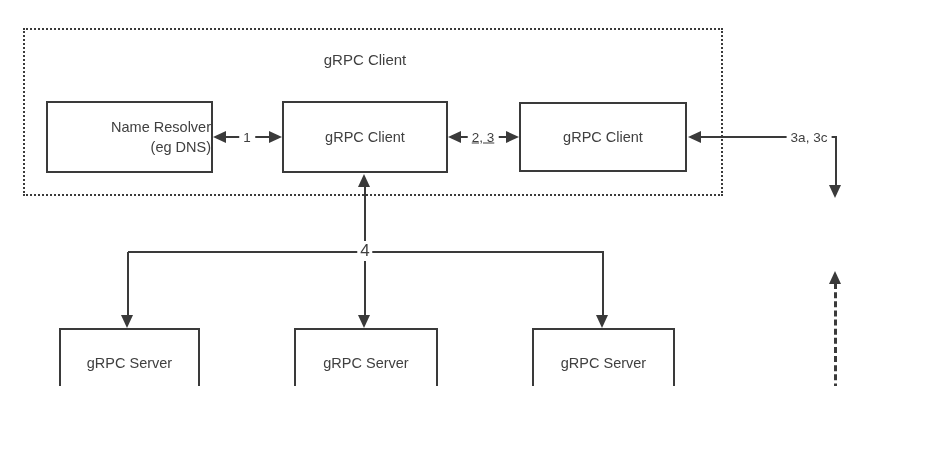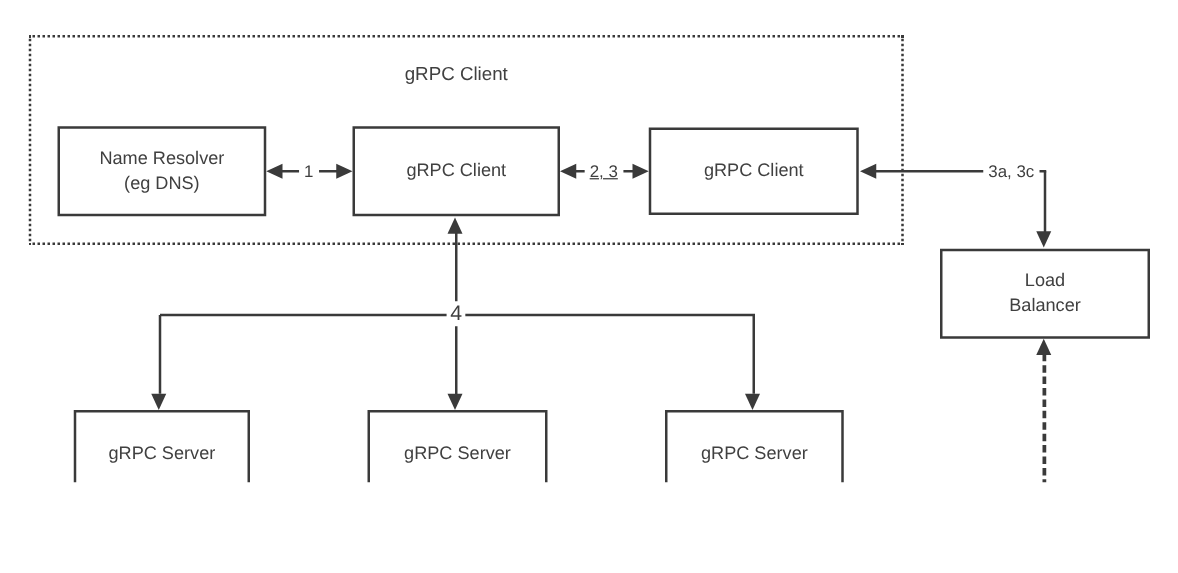--- a/index.html
+++ b/index.html
@@ -81,37 +81,33 @@
   }
 </style>
 </head>
 <body>
 
 <div id="stage">
 
   <div class="cluster" style="left:23px;top:28px;width:696px;height:164px;"></div>
   <div class="cluster-title" style="left:282px;top:51px;width:166px;">gRPC Client</div>
 
-  <div class="box" style="left:46px;top:101px;width:167px;height:72px;">
+  <div class="box" style="left:46px;top:101px;width:167px;height:72px;align-items:flex-end;">
     <span>Name Resolver</span>
     <span>(eg DNS)</span>
   </div>
 
   <div class="box" style="left:282px;top:101px;width:166px;height:72px;">
     <span>gRPC Client</span>
   </div>
 
   <div class="box" style="left:519px;top:102px;width:168px;height:70px;">
     <span>gRPC Client</span>
   </div>
 
-  <div class="box" style="left:752px;top:199px;width:168px;height:72px;">
-    <span>Load</span>
-    <span>Balancer</span>
-  </div>
 
   <div class="box" style="left:59px;top:328px;width:141px;height:70px;">
     <span>gRPC Server</span>
   </div>
   <div class="box" style="left:294px;top:328px;width:144px;height:70px;">
     <span>gRPC Server</span>
   </div>
   <div class="box" style="left:532px;top:328px;width:143px;height:70px;">
     <span>gRPC Server</span>
   </div>

